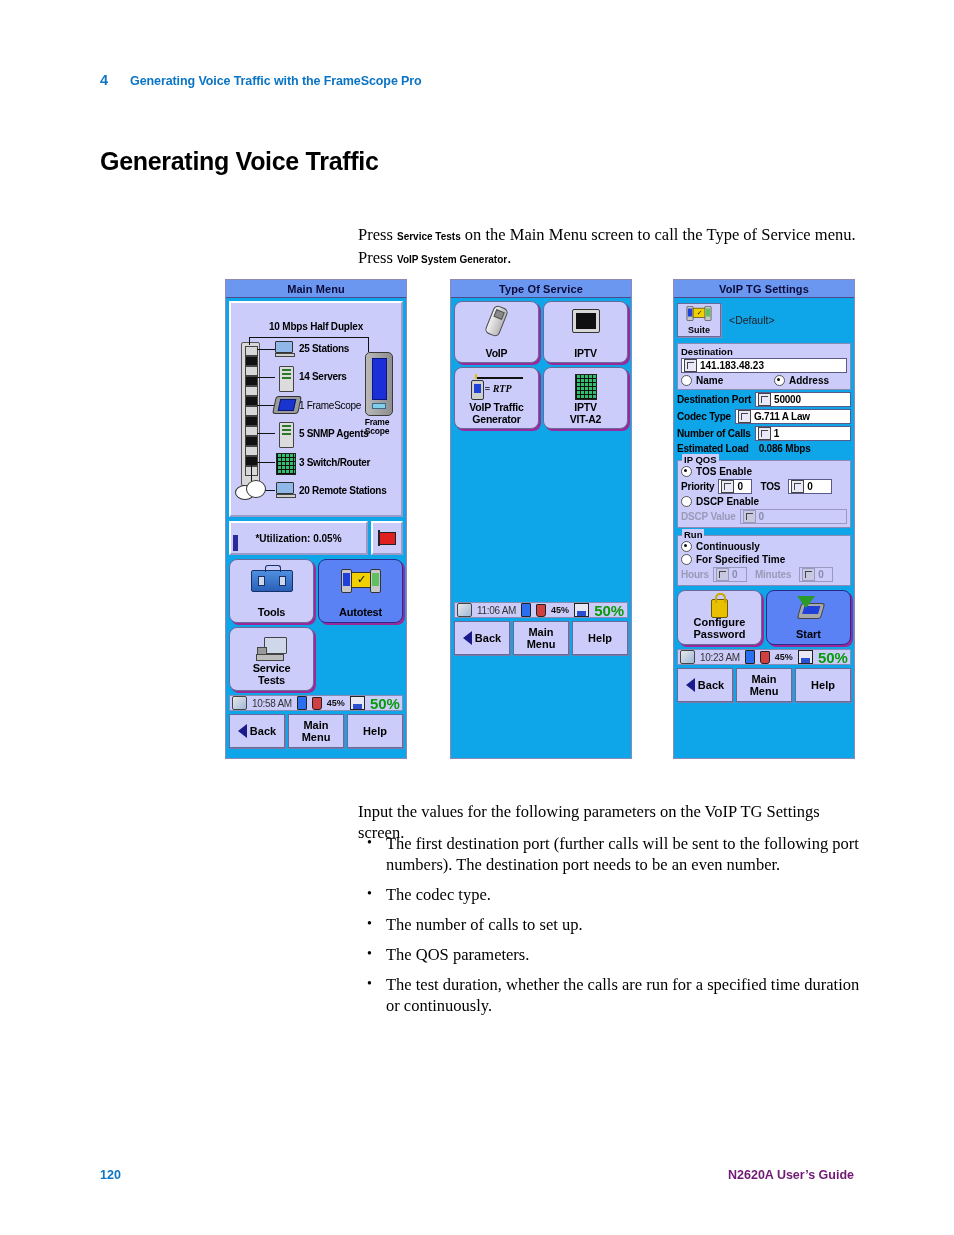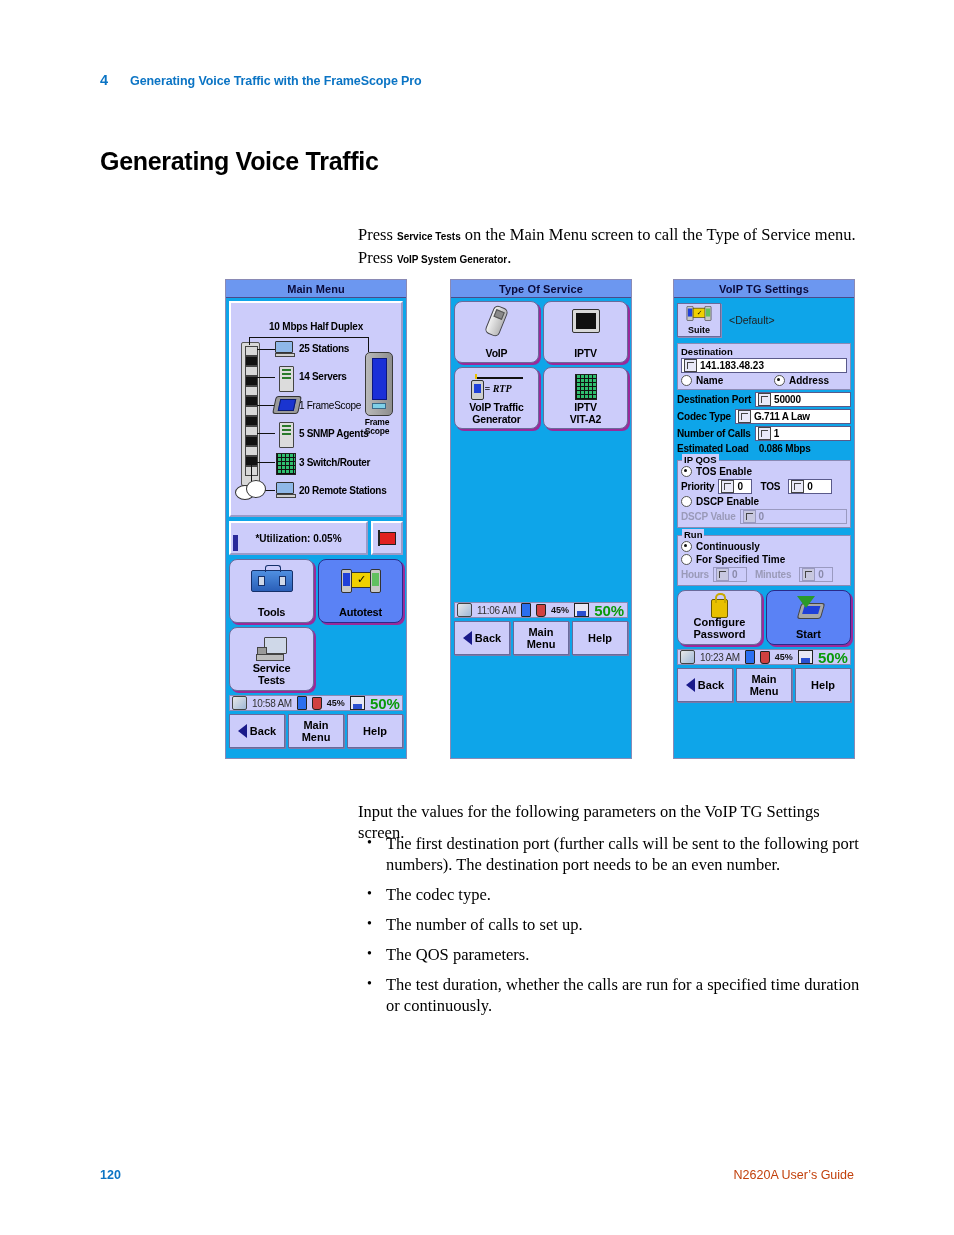--- a/index.html
+++ b/index.html
@@ -92,22 +92,22 @@
     font-size: 12.5px;
     font-weight: bold;
     color: #0B74C4;
   }
   .footer-guide {
     position: absolute;
     right: 100px;
     top: 1168px;
     font-family: "Liberation Sans", sans-serif;
     font-size: 12.5px;
-    font-weight: normal;
-    color: #c2410c;
+    font-weight: bold;
+    color: #701a75;
   }
 
   
   .device {
     position: absolute;
     top: 279px;
     width: 182px;
     background: #0ea5e9;
     font-family: "Liberation Sans", sans-serif;
     border: 1px solid #8a8ab5;

